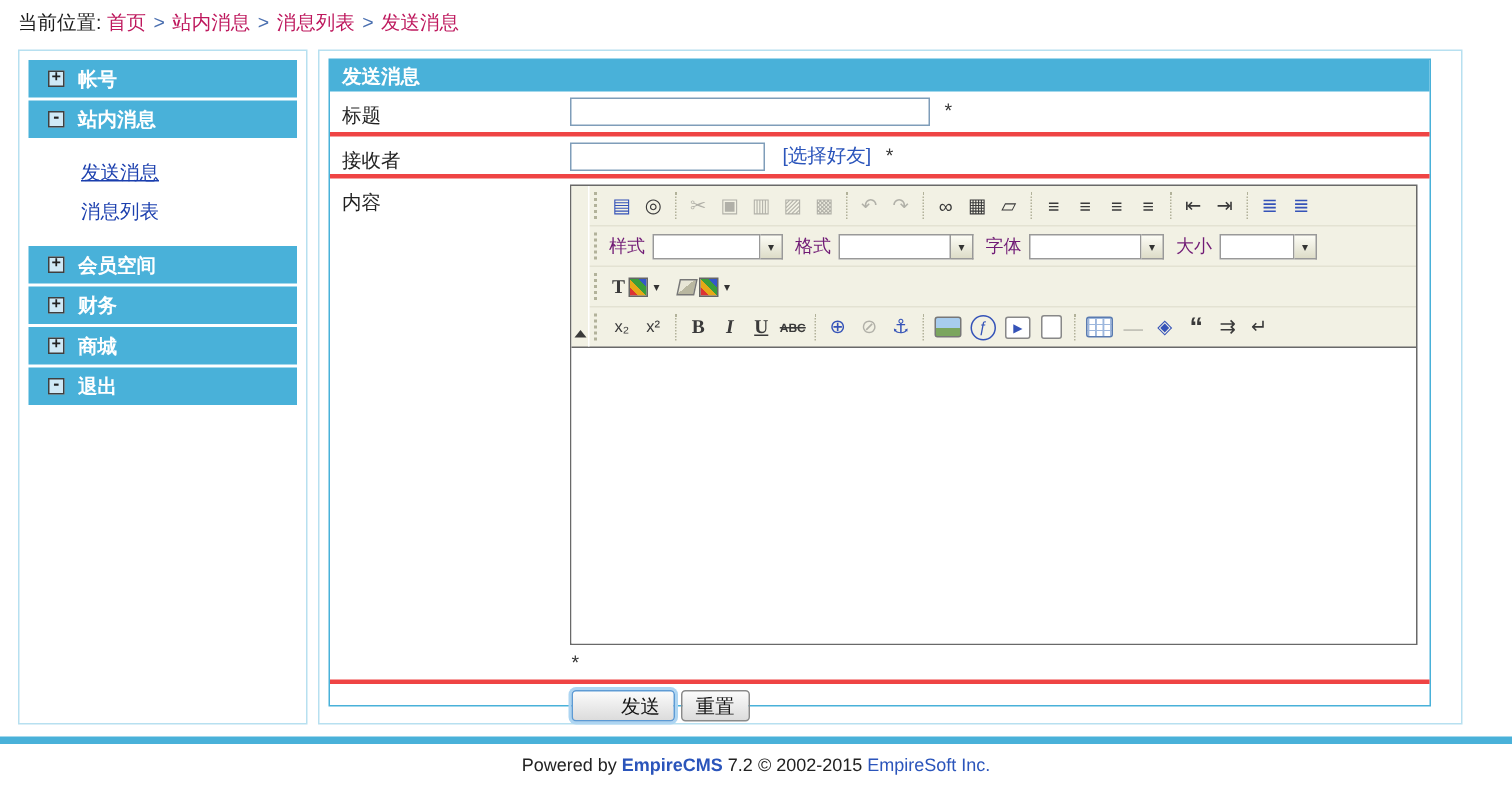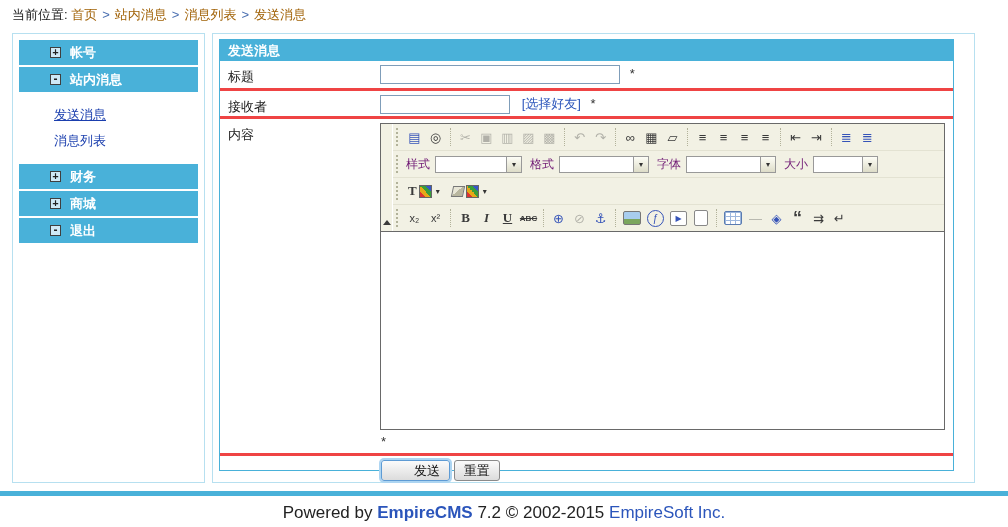--- a/index.html
+++ b/index.html
@@ -1,26 +1,26 @@
 <!DOCTYPE html>
 <html><head>
 <meta charset="utf-8">
 <style>
   html,body{margin:0;padding:0;background:#fff;}
   body{font-family:"Liberation Sans","DejaVu Sans",sans-serif;font-size:13px;color:#222;}
   .page{position:relative;width:1008px;height:527px;overflow:hidden;background:#fff;}
 
   
   .breadcrumb{position:absolute;left:12px;top:6px;font-size:13px;color:#1a1a1a;}
-  .breadcrumb a{color:#a16207;text-decoration:none;cursor:pointer;}
+  .breadcrumb a{color:#be185d;text-decoration:none;cursor:pointer;}
   .breadcrumb .sep{color:#4a6fb0;margin:0 5px;}
 
   
   .sidebar{position:absolute;left:12px;top:33px;width:193px;height:450px;border:1px solid #b7e0f0;box-sizing:border-box;padding:6px;background:#fff;}
-  .menu-item{height:25px;background:#49b1d9;color:#fff;font-weight:bold;display:flex;align-items:center;margin-bottom:2px;padding-left:31px;cursor:pointer;}
+  .menu-item{height:25px;background:#49b1d9;color:#fff;font-weight:bold;display:flex;align-items:center;margin-bottom:2px;padding-left:13px;cursor:pointer;}
   .mi-icon{width:11px;height:11px;box-sizing:border-box;border:1px solid #3f3f3f;background:#cfe9f6;color:#222;font:bold 10px/8px "DejaVu Sans Mono",monospace;text-align:center;margin-right:9px;flex:none;}
   .mi-icon.plus::before{content:"+";}
   .mi-icon.minus::before{content:"-";}
   .submenu{background:#fff;padding:8px 0 10px 35px;}
   .submenu a{display:block;line-height:26px;color:#1b3fae;text-decoration:none;cursor:pointer;}
   .submenu a.current{text-decoration:underline;}
 
   
   .panel{position:absolute;left:212px;top:33px;width:763px;height:450px;border:1px solid #b7e0f0;box-sizing:border-box;background:#fff;}
   .panel-table{position:absolute;left:6px;top:5px;width:735px;height:432px;border:1px solid #49b1d9;box-sizing:border-box;display:flex;flex-direction:column;background:#fff;}
@@ -77,21 +77,21 @@
   .dd::after{content:"▾";}
   .edit-area{height:197px;background:#fff;cursor:text;}
   .req-line{margin:4px 0 0 1px;color:#333;}
 
   
   .btn{font-size:13px;height:21px;padding:0 9px;background:linear-gradient(#fbfbfb,#dcdcdc);border:1px solid #8a8a8a;border-radius:3px;cursor:pointer;color:#111;}
   .btn.send{border:1px solid #5e9bd4;box-shadow:0 0 0 2px #add5f2;margin-left:1px;padding-left:32px;}
 
   
   .footer-bar{position:absolute;left:0;top:491px;width:1008px;height:5px;background:#49b1d9;}
-  .footer{position:absolute;left:0;top:503px;width:1008px;text-align:center;color:#222;font-size:17px;}
+  .footer{position:absolute;left:0;top:503px;width:1008px;text-align:center;color:#222;font-size:12px;}
   .footer a{color:#2b55bb;text-decoration:none;cursor:pointer;}
   .footer a.strong{font-weight:bold;}
 </style>
 </head>
 <body>
 
 <div class="page">
 
   <div class="breadcrumb">
     <span>当前位置:</span>
@@ -103,20 +103,24 @@
       <span class="mi-icon plus"></span>
       <span>帐号</span>
     </div>
     <div class="menu-item">
       <span class="mi-icon minus"></span>
       <span>站内消息</span>
     </div>
     <div class="submenu">
       <a class="current">发送消息</a>
       <a>消息列表</a>
+    </div>
+    <div class="menu-item">
+      <span class="mi-icon plus"></span>
+      <span>会员空间</span>
     </div>
     <div class="menu-item">
       <span class="mi-icon plus"></span>
       <span>财务</span>
     </div>
     <div class="menu-item">
       <span class="mi-icon plus"></span>
       <span>商城</span>
     </div>
     <div class="menu-item">

